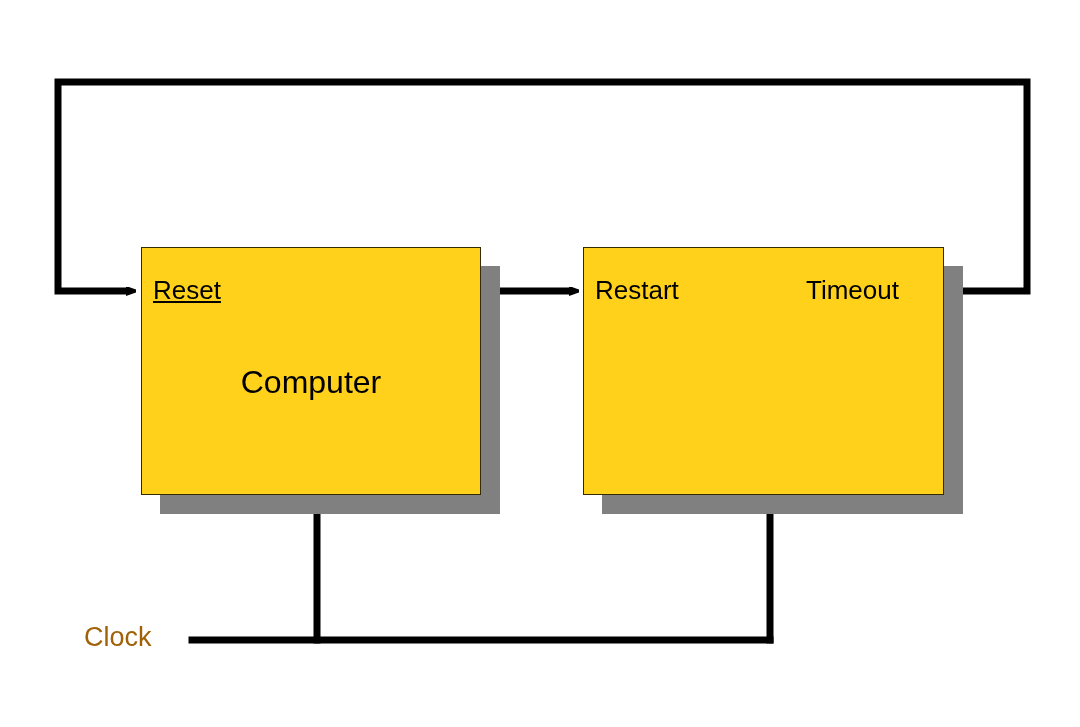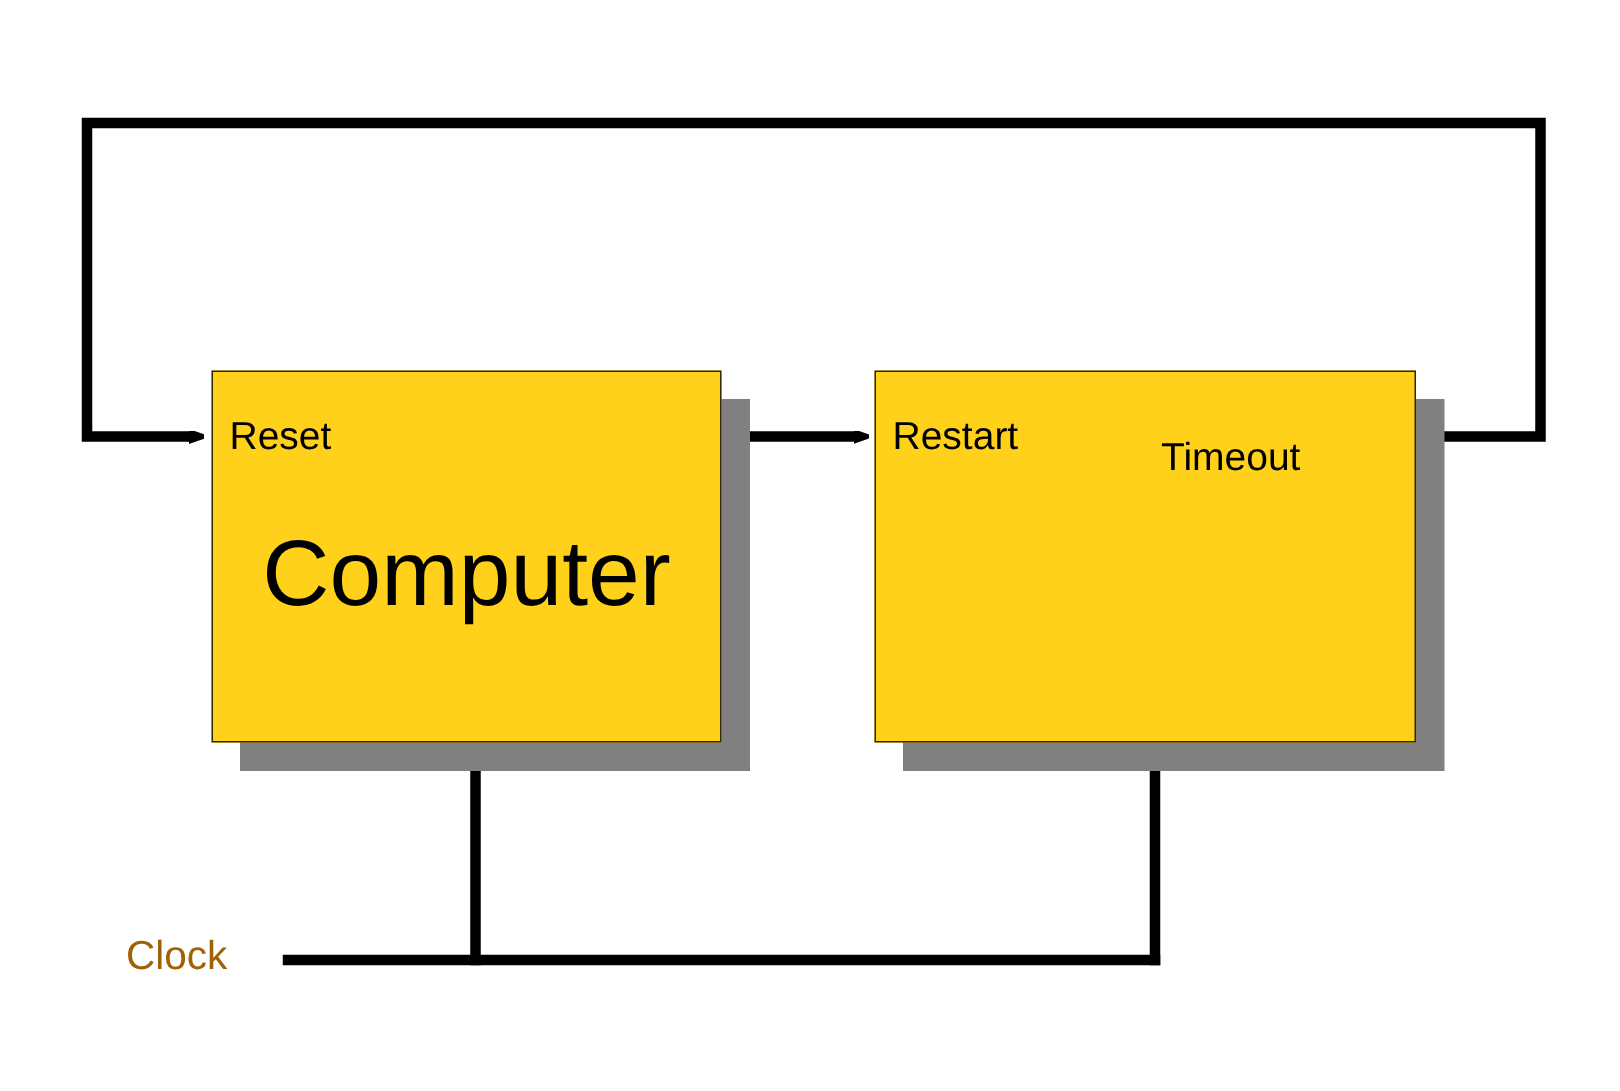--- a/index.html
+++ b/index.html
@@ -38,21 +38,21 @@
   .port-label {
     position: absolute;
     font-size: 26px;
     line-height: 26px;
     color: #000000;
     white-space: nowrap;
     font-family: "Liberation Sans", sans-serif;
   }
   .block-title {
     position: absolute;
-    font-size: 62px;
+    font-size: 32px;
     line-height: 49px;
     color: #000000;
     text-align: center;
     white-space: pre-line;
     font-family: "Liberation Sans", sans-serif;
   }
   .signal-label {
     position: absolute;
     font-size: 27px;
     line-height: 27px;
@@ -93,24 +93,24 @@
     </g>
 
     <g>
       <path d="M 770,640 L 770,509" fill="none" stroke="#000000" stroke-width="7" stroke-linecap="square" marker-end="url(#arrowUp)"></path>
     </g>
   </svg>
 
   <div class="block-shadow" style="left:160px; top:266px; width:340px; height:248px;"></div>
   <div class="block-box" style="left:141px; top:247px; width:340px; height:248px;">
   </div>
-  <div class="port-label" style="left:153px; top:277px;">Reset</div>
+  <div class="port-label" style="left:153px; top:277px;text-decoration:underline;">Reset</div>
   <div class="block-title" style="left:141px; top:358px; width:340px;">Computer</div>
 
   <div class="block-shadow" style="left:602px; top:266px; width:361px; height:248px;"></div>
   <div class="block-box" style="left:583px; top:247px; width:361px; height:248px;">
   </div>
   <div class="port-label" style="left:595px; top:277px;">Restart</div>
-  <div class="port-label" style="left:774px; top:277px;margin-top:14px;">Timeout</div>
+  <div class="port-label" style="left:806px; top:277px;">Timeout</div>
 
   <div class="signal-label" style="left:84px; top:624px;">Clock</div>
 
 </div>
 
 </body></html>

